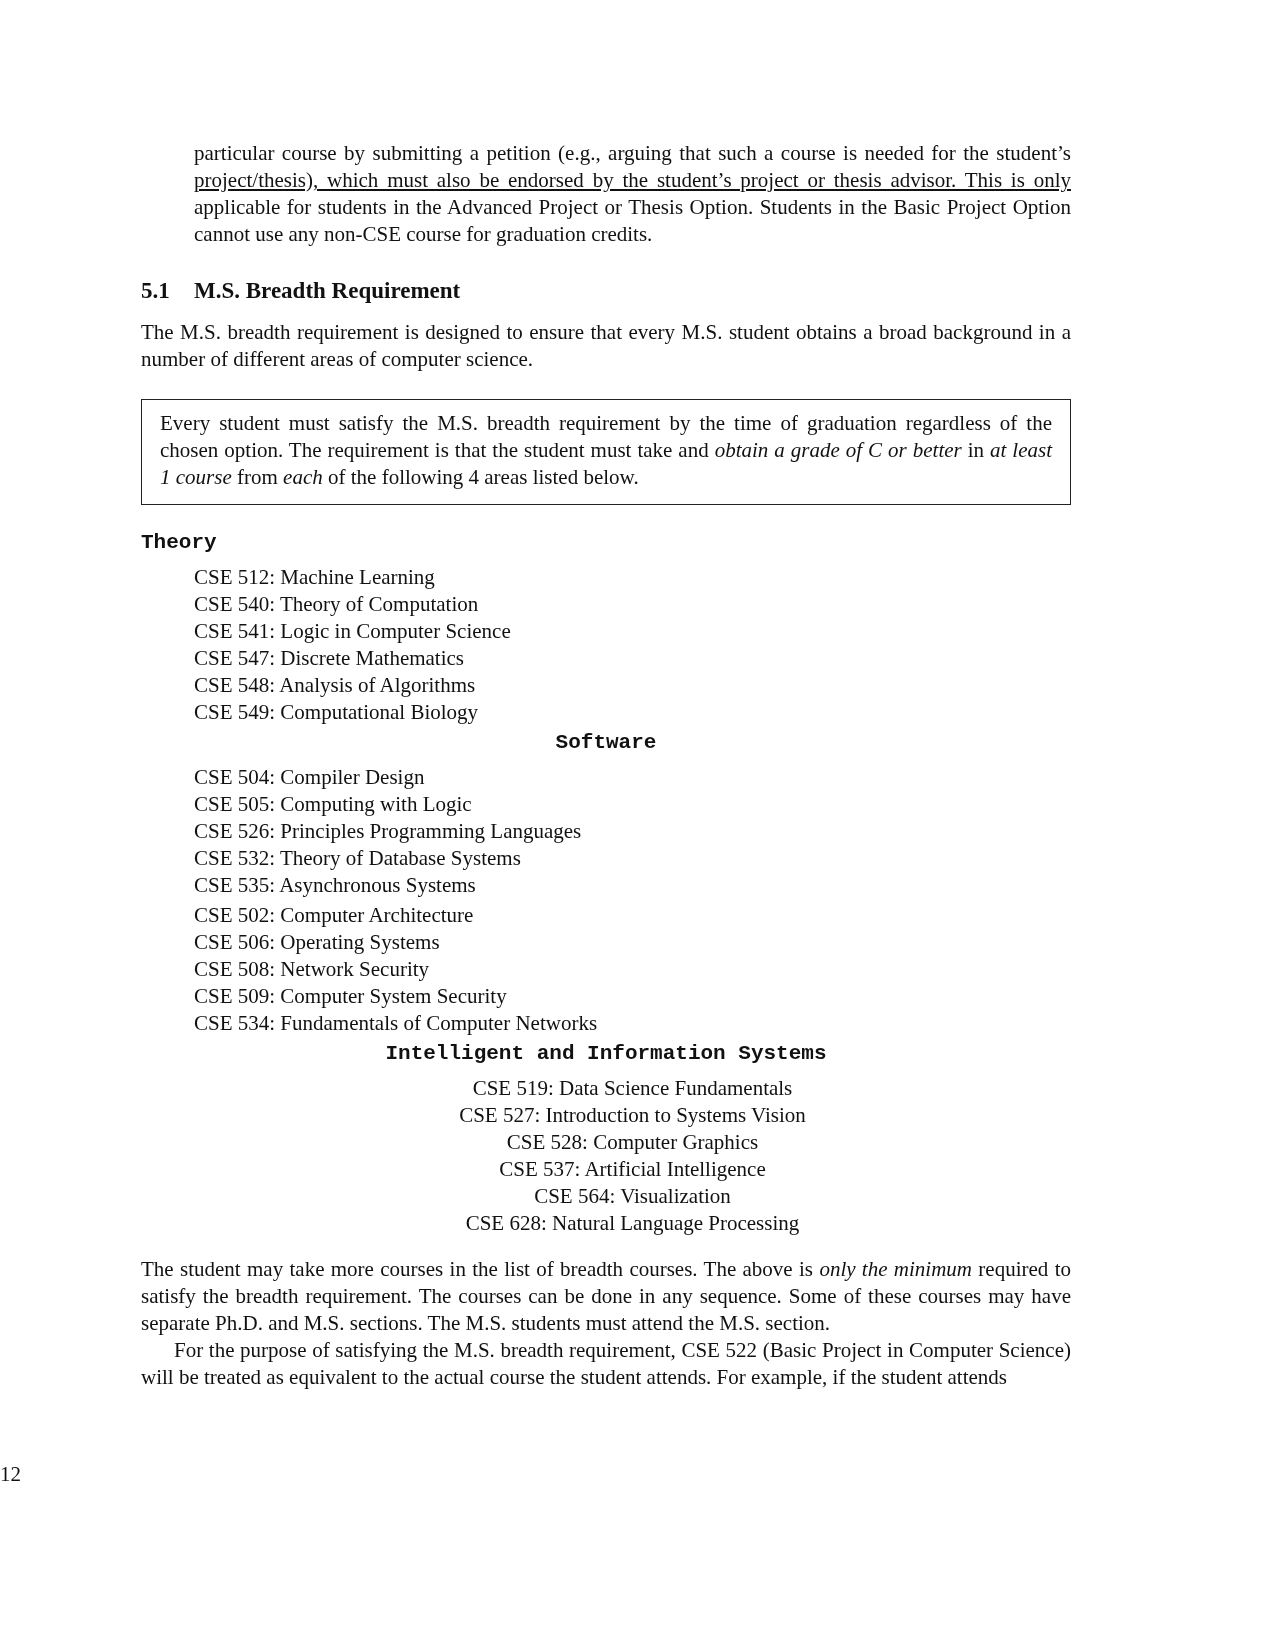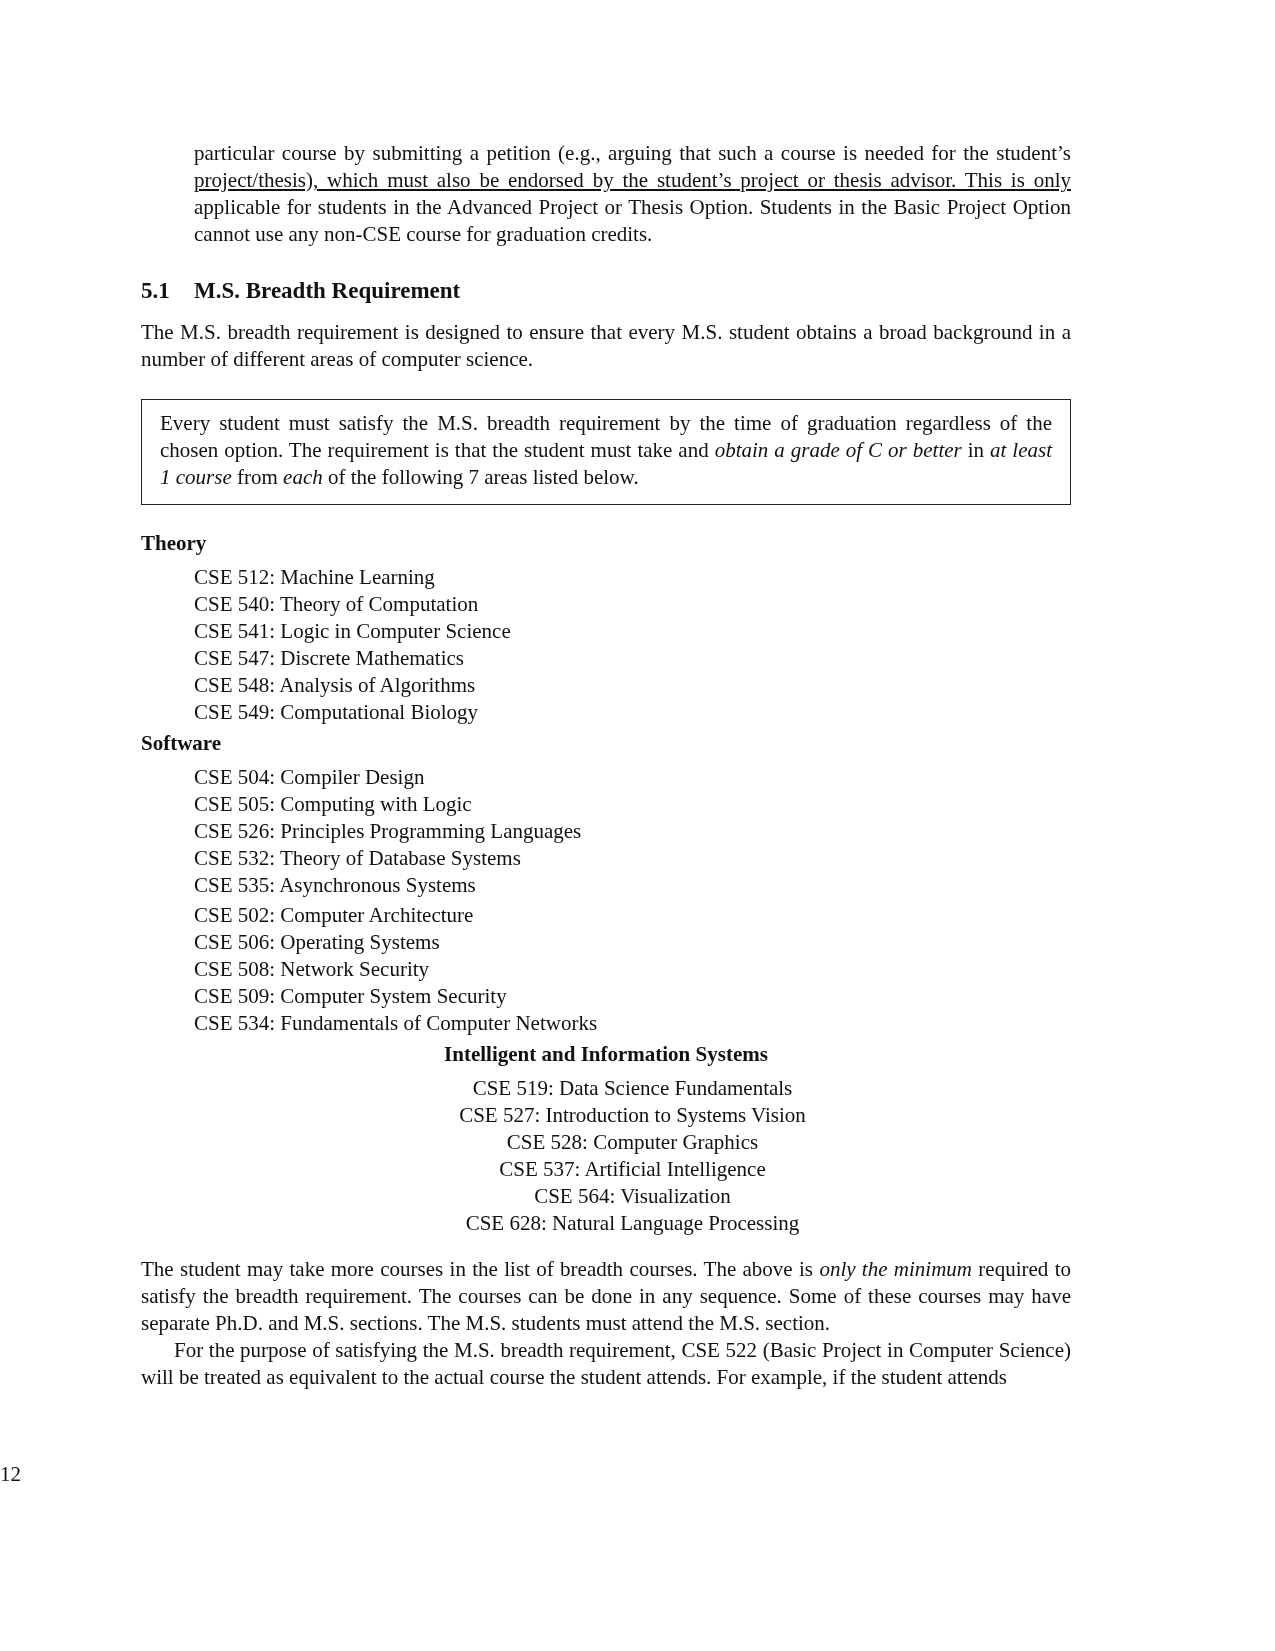--- a/index.html
+++ b/index.html
@@ -12,21 +12,21 @@
   .page { position: absolute; left: 141px; top: 140px; width: 930px; }
   .p { line-height: 27px; margin: 0; text-align: justify; }
   .indentblock { margin-left: 53px; }
   .h2 { font-weight: bold; font-size: 23px; margin: 0; line-height: 30px; }
   .h2 .num { display: inline-block; width: 53px; }
   .box {
     border: 1.3px solid #222;
     padding: 10px 18px 13px 18px;
     line-height: 27px; text-align: justify;
   }
-  .area-title { font-weight: bold; line-height: 28px; margin: 0; }
+  .area-title { font-weight: bold; line-height: 28px; margin: 0; font-family: Liberation Mono, monospace; }
   .course { margin-left: 53px; line-height: 27px; }
   .footer { position: absolute; top: 1462px; left: 0; width: 1212px; font-size: 21px; }
   i { font-style: italic; }
 </style>
 </head>
 <body>
 
 <div class="page">
 
   <div class="indentblock">
@@ -36,35 +36,35 @@
     <p class="p">cannot use any non-CSE course for graduation credits.</p>
   </div>
 
   <div class="h2" style="margin-top:28px;">
     <span class="num">5.1</span><span>M.S. Breadth Requirement</span>
   </div>
 
   <p class="p" style="margin-top:13px;">The M.S. breadth requirement is designed to ensure that every M.S. student obtains a broad background in a number of different areas of computer science.</p>
 
   <div class="box" style="margin-top:26px;">
-    <span>Every student must satisfy the M.S. breadth requirement by the time of graduation regardless of the chosen option.  The requirement is that the student must take and </span><i>obtain a grade of C or better</i><span>  in </span><i>at least 1 course</i><span> from </span><i>each</i><span> of the following 7 areas listed below.</span>
+    <span>Every student must satisfy the M.S. breadth requirement by the time of graduation regardless of the chosen option.  The requirement is that the student must take and </span><i>obtain a grade of C or better</i><span>  in </span><i>at least 1 course</i><span> from </span><i>each</i><span> of the following 4 areas listed below.</span>
   </div>
 
   <div style="margin-top:24px;">
     <div>
       <p class="area-title" style="margin-bottom:7px;">Theory</p>
       <div class="course">CSE 512: Machine Learning</div>
       <div class="course">CSE 540: Theory of Computation</div>
       <div class="course">CSE 541: Logic in Computer Science</div>
       <div class="course">CSE 547: Discrete Mathematics</div>
       <div class="course">CSE 548: Analysis of Algorithms</div>
       <div class="course">CSE 549: Computational Biology</div>
     </div>
     <div style="margin-top:3px;">
-      <p class="area-title" style="margin-bottom:7px;">Software</p>
+      <p class="area-title" style="margin-bottom:7px;text-align:center;">Software</p>
       <div class="course">CSE 504: Compiler Design</div>
       <div class="course">CSE 505: Computing with Logic</div>
       <div class="course">CSE 526: Principles Programming Languages</div>
       <div class="course">CSE 532: Theory of Database Systems</div>
       <div class="course">CSE 535: Asynchronous Systems</div>
     </div>
     <div style="margin-top:3px;">
       <div class="course">CSE 502: Computer Architecture</div>
       <div class="course">CSE 506: Operating Systems</div>
       <div class="course">CSE 508: Network Security</div>

